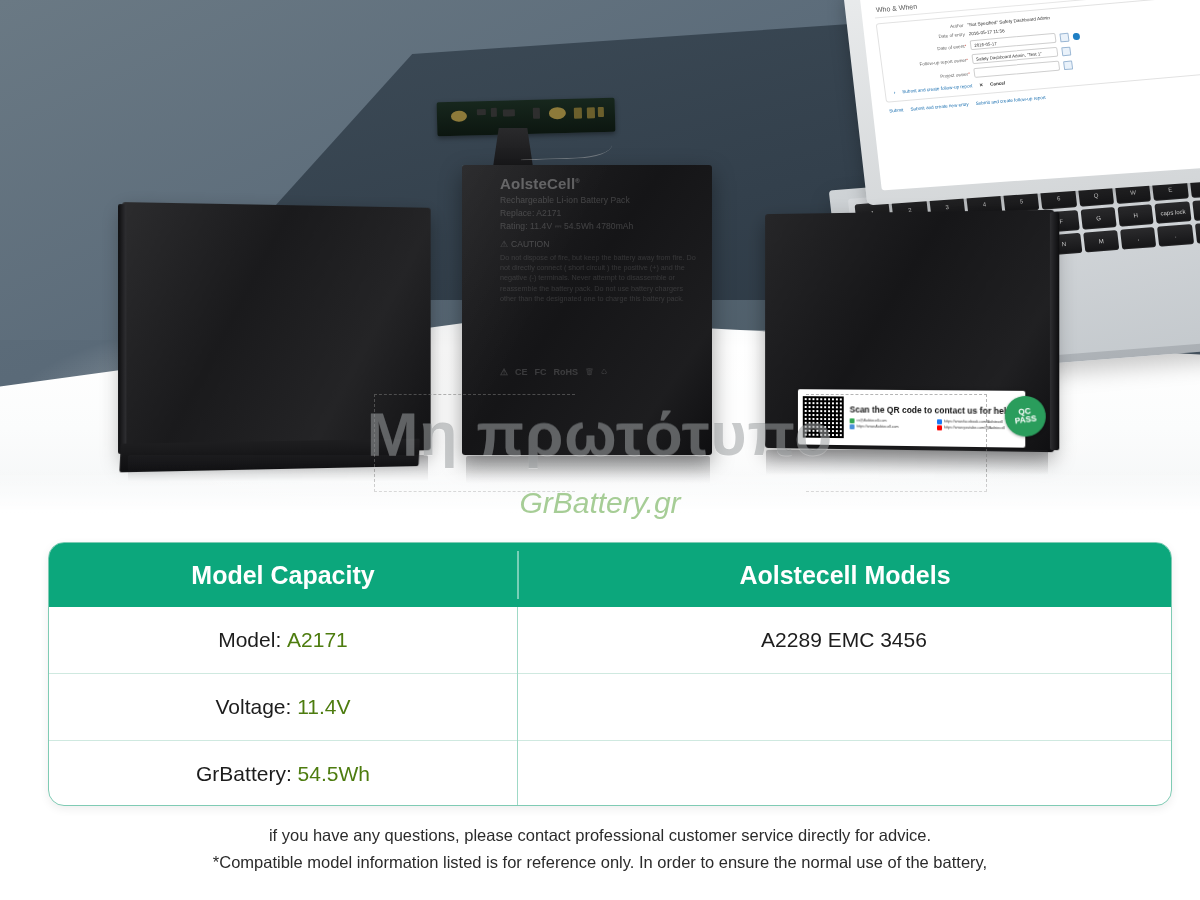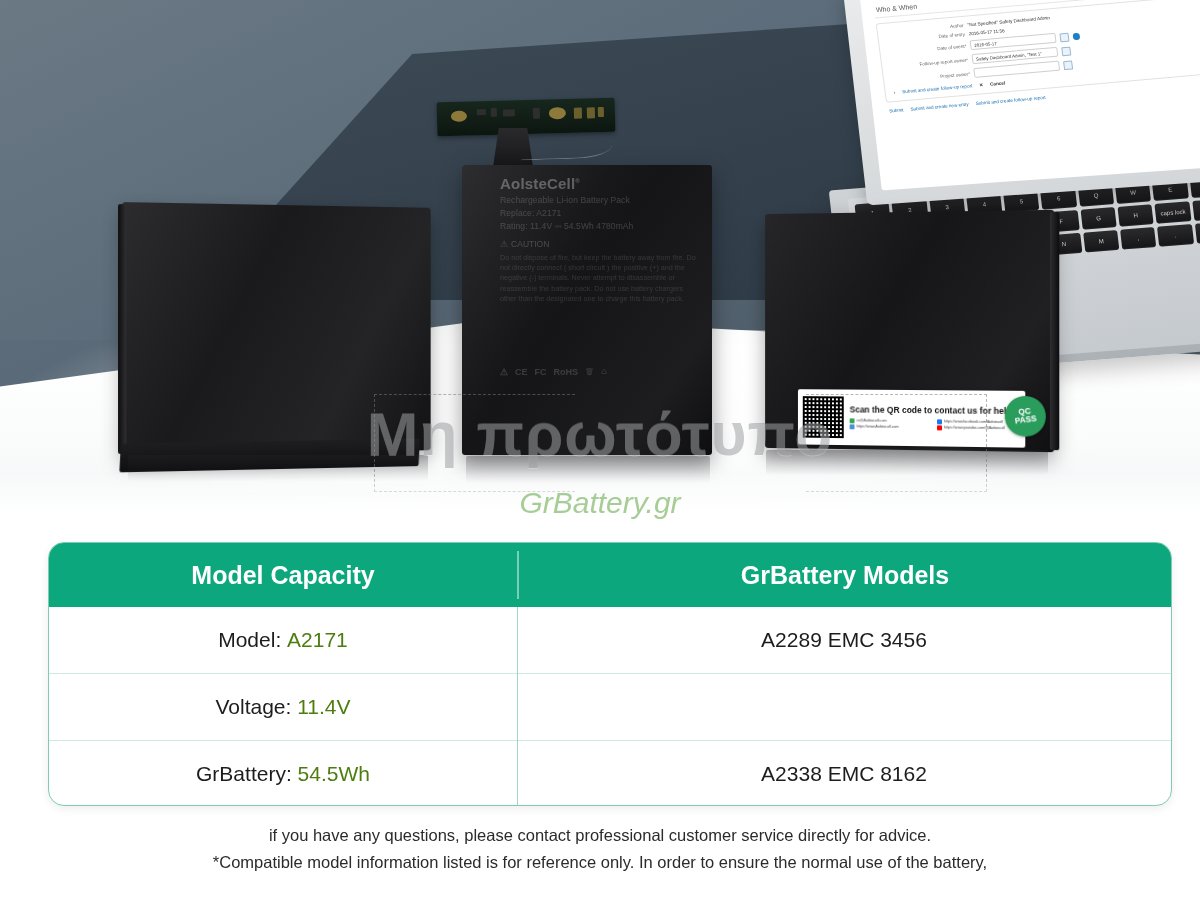--- a/index.html
+++ b/index.html
@@ -345,35 +345,34 @@
     <div class="photo-fade"></div>
   </div>
 
   <div class="wm-main">Μη πρωτότυπο</div>
   <div class="wm-sub">GrBattery.gr</div>
 
   <div class="spec">
     <div class="spec-head">
       <div class="hc left">Model Capacity</div>
       <div class="hsep"></div>
-      <div class="hc">GrBattery Models</div>
+      <div class="hc">Aolstecell Models</div>
     </div>
     <div class="spec-body">
       <div class="vsep"></div>
       <div id="spec-rows">
           <div class="srow">
             <div class="scell left"><span>Model:</span>&nbsp;<span class="accent">A2171</span></div>
             <div class="scell right">A2289 EMC 3456</div>
           </div>
           <div class="srow">
             <div class="scell left"><span>Voltage:</span>&nbsp;<span class="accent">11.4V</span></div>
           </div>
           <div class="srow">
             <div class="scell left"><span>GrBattery:</span>&nbsp;<span class="accent">54.5Wh</span></div>
-            <div class="scell right">A2338 EMC 8162</div>
           </div>
         </div>
     </div>
   </div>
 
   <div class="note">
     <div>if you have any questions, please contact professional customer service directly for advice.</div>
     <div>*Compatible model information listed is for reference only. In order to ensure the normal use of the battery,</div>
   </div>
 

